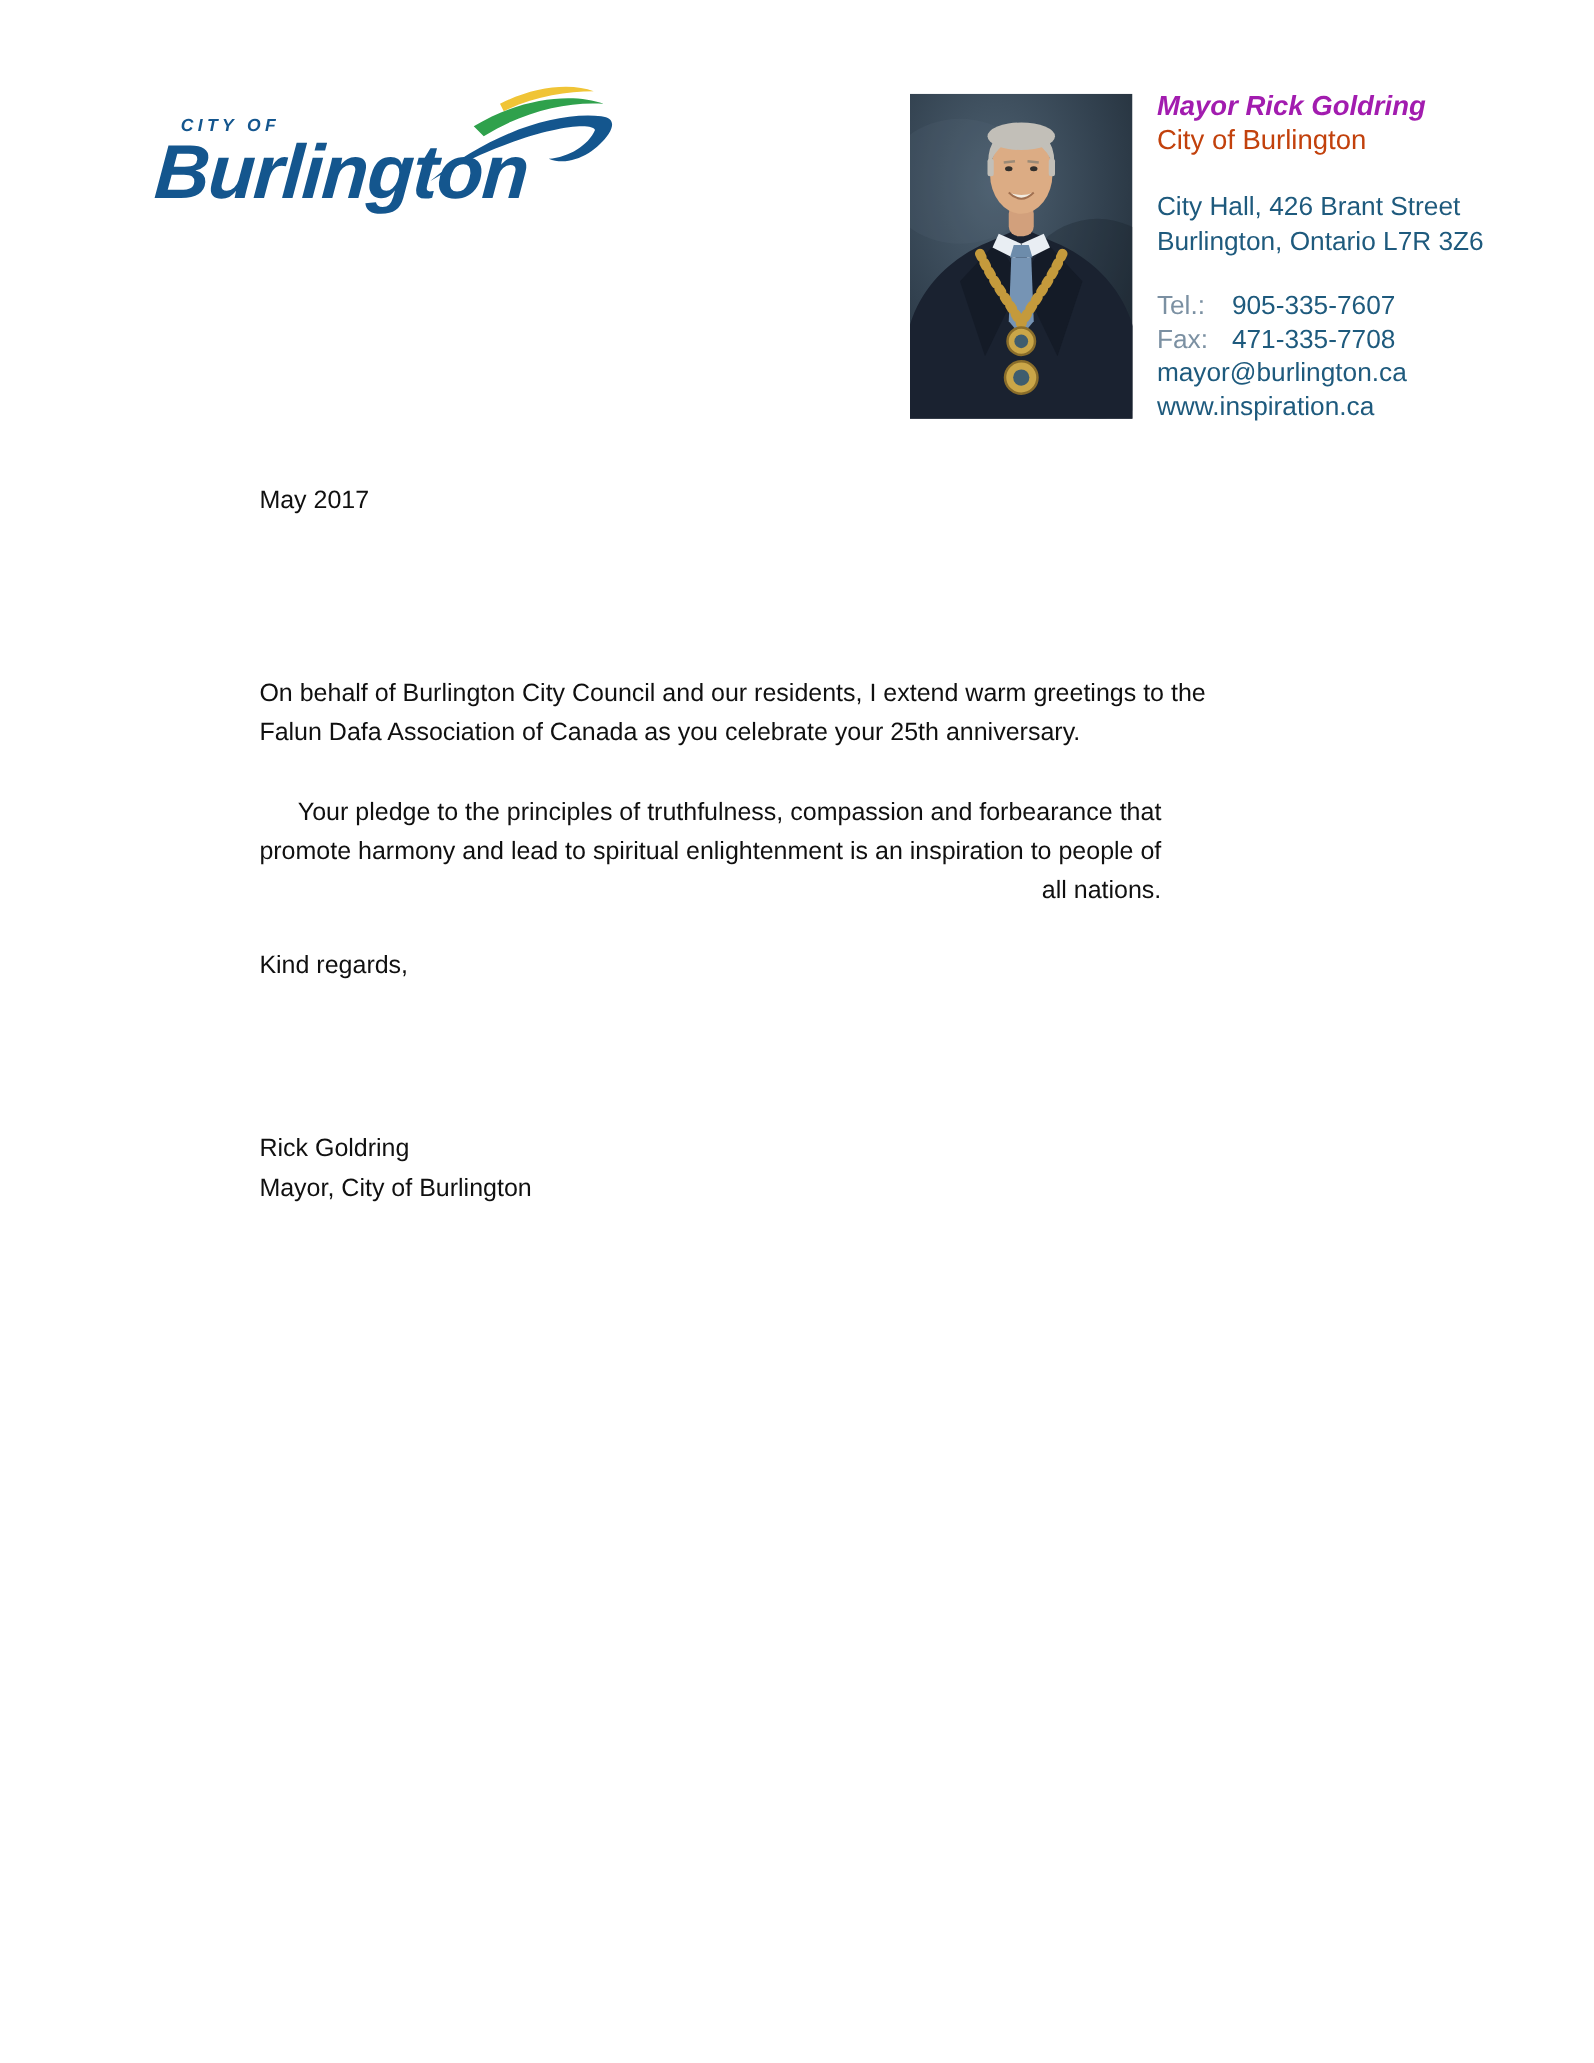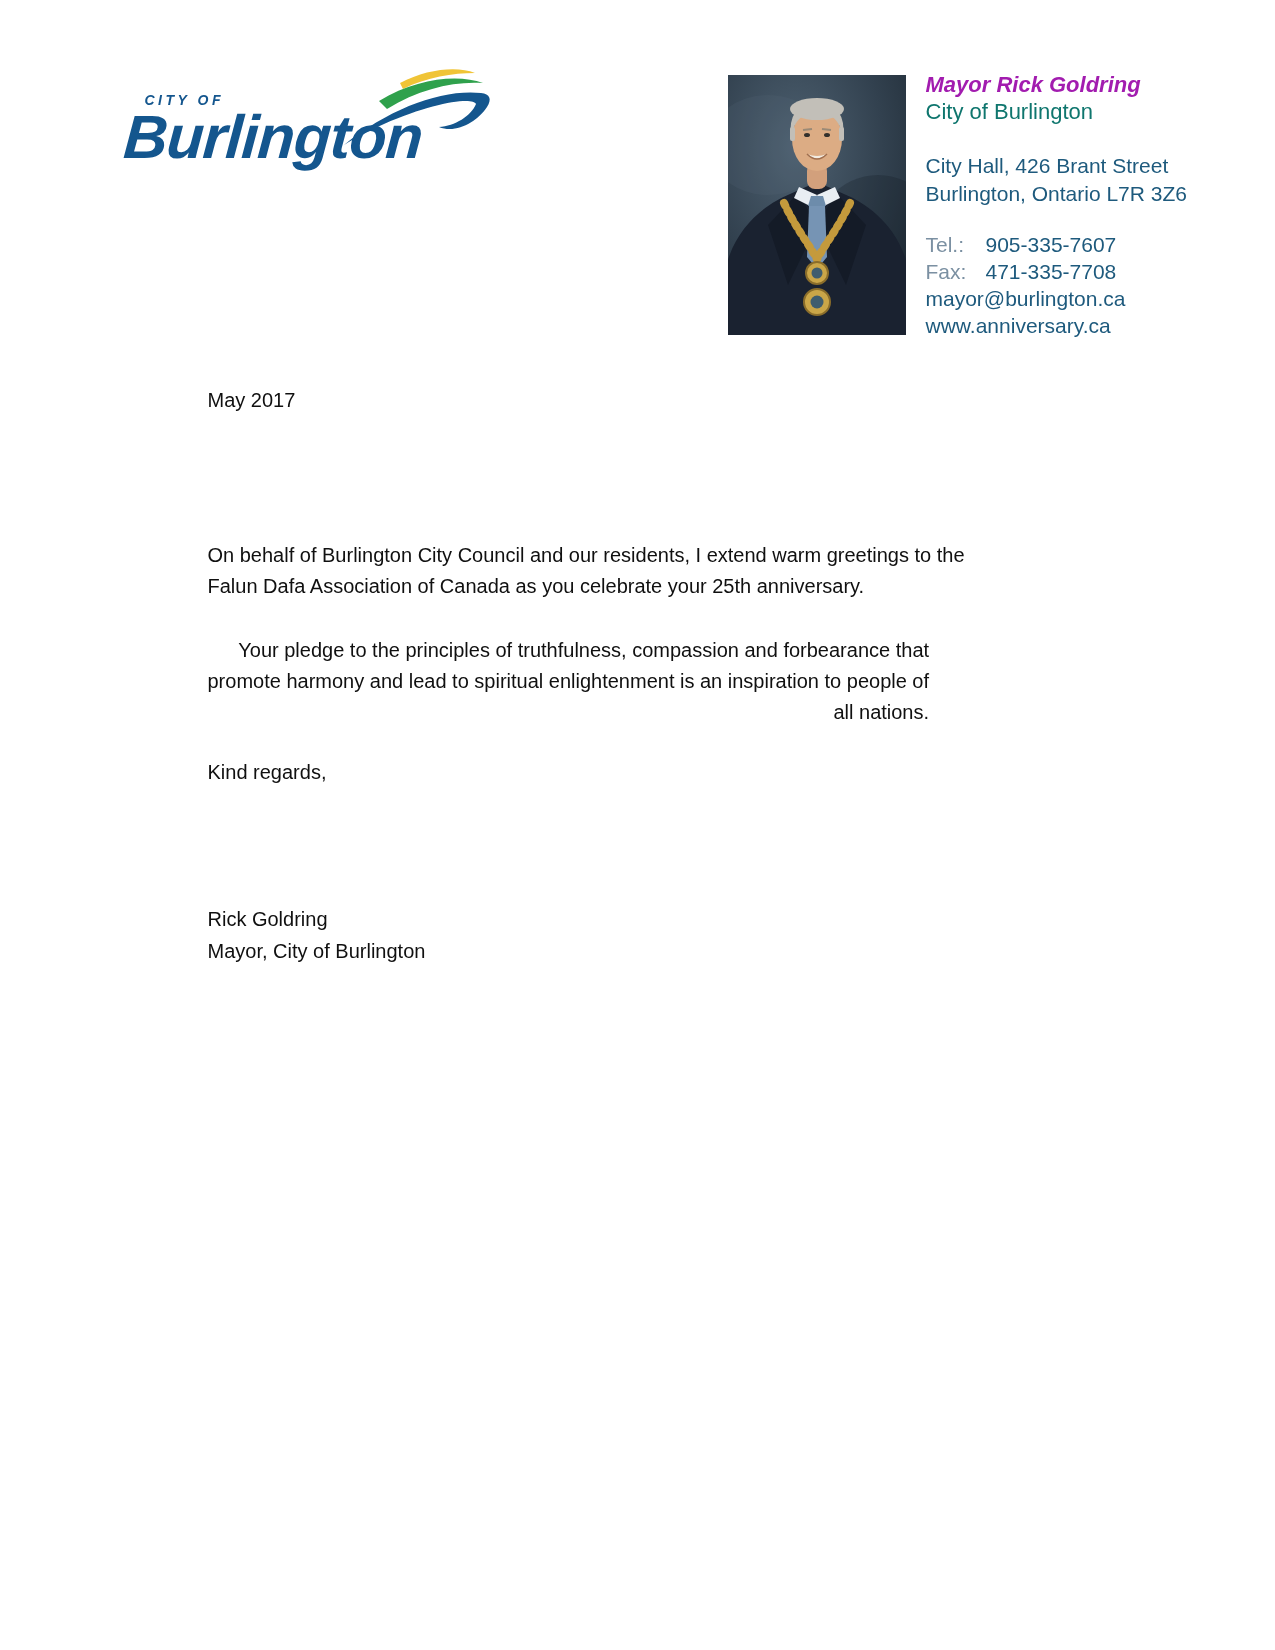--- a/index.html
+++ b/index.html
@@ -23,21 +23,21 @@
     color:#14568e; letter-spacing:-1px; transform:skewX(-4deg);
   }
   .logo-swoosh { position:absolute; left:218px; top:2px; }
 
   
   .photo { position:absolute; left:672px; top:73px; width:178px; height:260px; }
 
   
   .contact { position:absolute; left:870px; top:69px; color:#1e5a7d; }
   .contact-name { font-size:22px; line-height:27px; font-style:italic; font-weight:600; color:#a21caf; }
-  .contact-org  { font-size:22px; line-height:28px; color:#0f766e; }
+  .contact-org  { font-size:22px; line-height:28px; color:#c2410c; }
   .contact-gap1 { height:26px; }
   .contact-addr { font-size:21px; line-height:28px; }
   .contact-gap2 { height:23px; }
   .contact-row  { font-size:21px; line-height:27px; }
   .contact-row .lbl { display:inline-block; width:60px; color:#7b90a2; }
 
   
   .banner { position:absolute; left:1207px; top:77px; width:68px; height:373px; }
   .office-label {
     position:absolute; left:993px; top:255px; width:380px; height:20px;
@@ -129,21 +129,21 @@
     <div class="contact-addr">City Hall, 426 Brant Street</div>
     <div class="contact-addr">Burlington, Ontario L7R 3Z6</div>
     <div class="contact-gap2"></div>
     <div class="contact-row">
       <span class="lbl">Tel.:</span><span>905-335-7607</span>
     </div>
     <div class="contact-row">
       <span class="lbl">Fax:</span><span>471-335-7708</span>
     </div>
     <div class="contact-row">mayor@burlington.ca</div>
-    <div class="contact-row">www.anniversary.ca</div>
+    <div class="contact-row">www.inspiration.ca</div>
   </div>
 
   <svg class="banner" width="68" height="373" viewBox="0 0 68 373" aria-hidden="true">
     <rect x="0" y="0" width="68" height="156" fill="#f4b843"></rect>
     <rect x="0" y="156" width="68" height="30" fill="#22a14b"></rect>
     <rect x="0" y="186" width="68" height="187" fill="#15538c"></rect>
 
     <g fill="#e9a93c">
       <path d="M 30 0 C 37 30 31 60 8 78 C 29 64 46 32 42 0 Z"></path>
       <path d="M 8 80 L 60 26 L 50 46 Z"></path>

